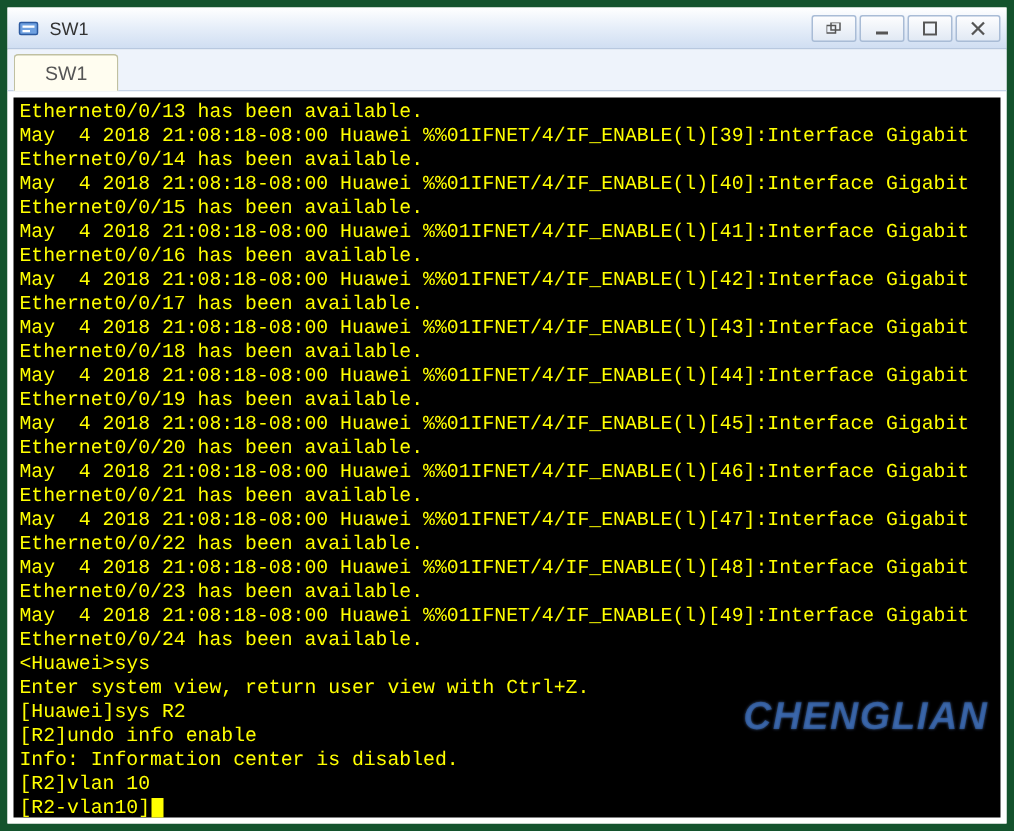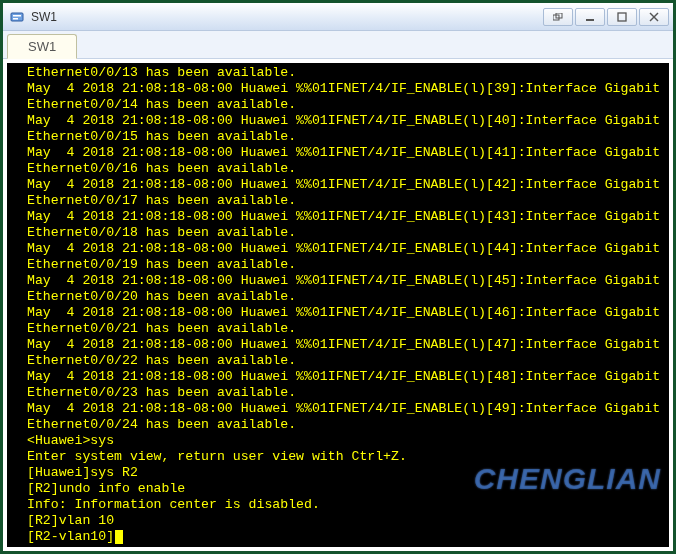--- a/index.html
+++ b/index.html
@@ -7,21 +7,21 @@
     font-family: "Segoe UI", Tahoma, sans-serif;
     background: #d4d0c8;
     width: 676px;
     height: 554px;
     overflow: hidden;
   }
   .window {
     width: 676px;
     height: 554px;
     background: #fff;
-    border: 3px solid #14532d;
+    border: 5px solid #14532d;
     display: flex;
     flex-direction: column;
   }
   .titlebar {
     height: 28px;
     background: linear-gradient(to bottom, #ffffff 0%, #e6eef9 50%, #d0def2 100%);
     border-bottom: 1px solid #b8c8df;
     display: flex;
     align-items: center;
     padding: 0 4px 0 6px;
@@ -83,33 +83,33 @@
     background:#000;
     color:#ffff00;
     font-family: "Courier New", monospace;
     font-size: 13.2px;
     line-height: 16px;
     padding: 2px 4px;
     white-space: pre;
     overflow:hidden;
     position:relative;
   }
-  .term-line { display:block;margin-left:16px; }
+  .term-line { display:block; }
   .watermark {
     position:absolute;
     right: 8px;
     bottom: 28px;
     color: rgba(60,120,210,0.55);
     font-family: Arial, sans-serif;
     pointer-events:none;
     text-align:right;
     font-style: italic;
   }
   .watermark .big {
-    font-size: 30px;
+    font-size: 26px;
     font-weight: bold;
     letter-spacing: 1px;
     text-shadow: 0 0 2px rgba(120,170,255,0.5);
   }
   .watermark .small {
     font-size: 15px;
     font-weight: bold;
     font-style: normal;
     letter-spacing: 2px;
   }

